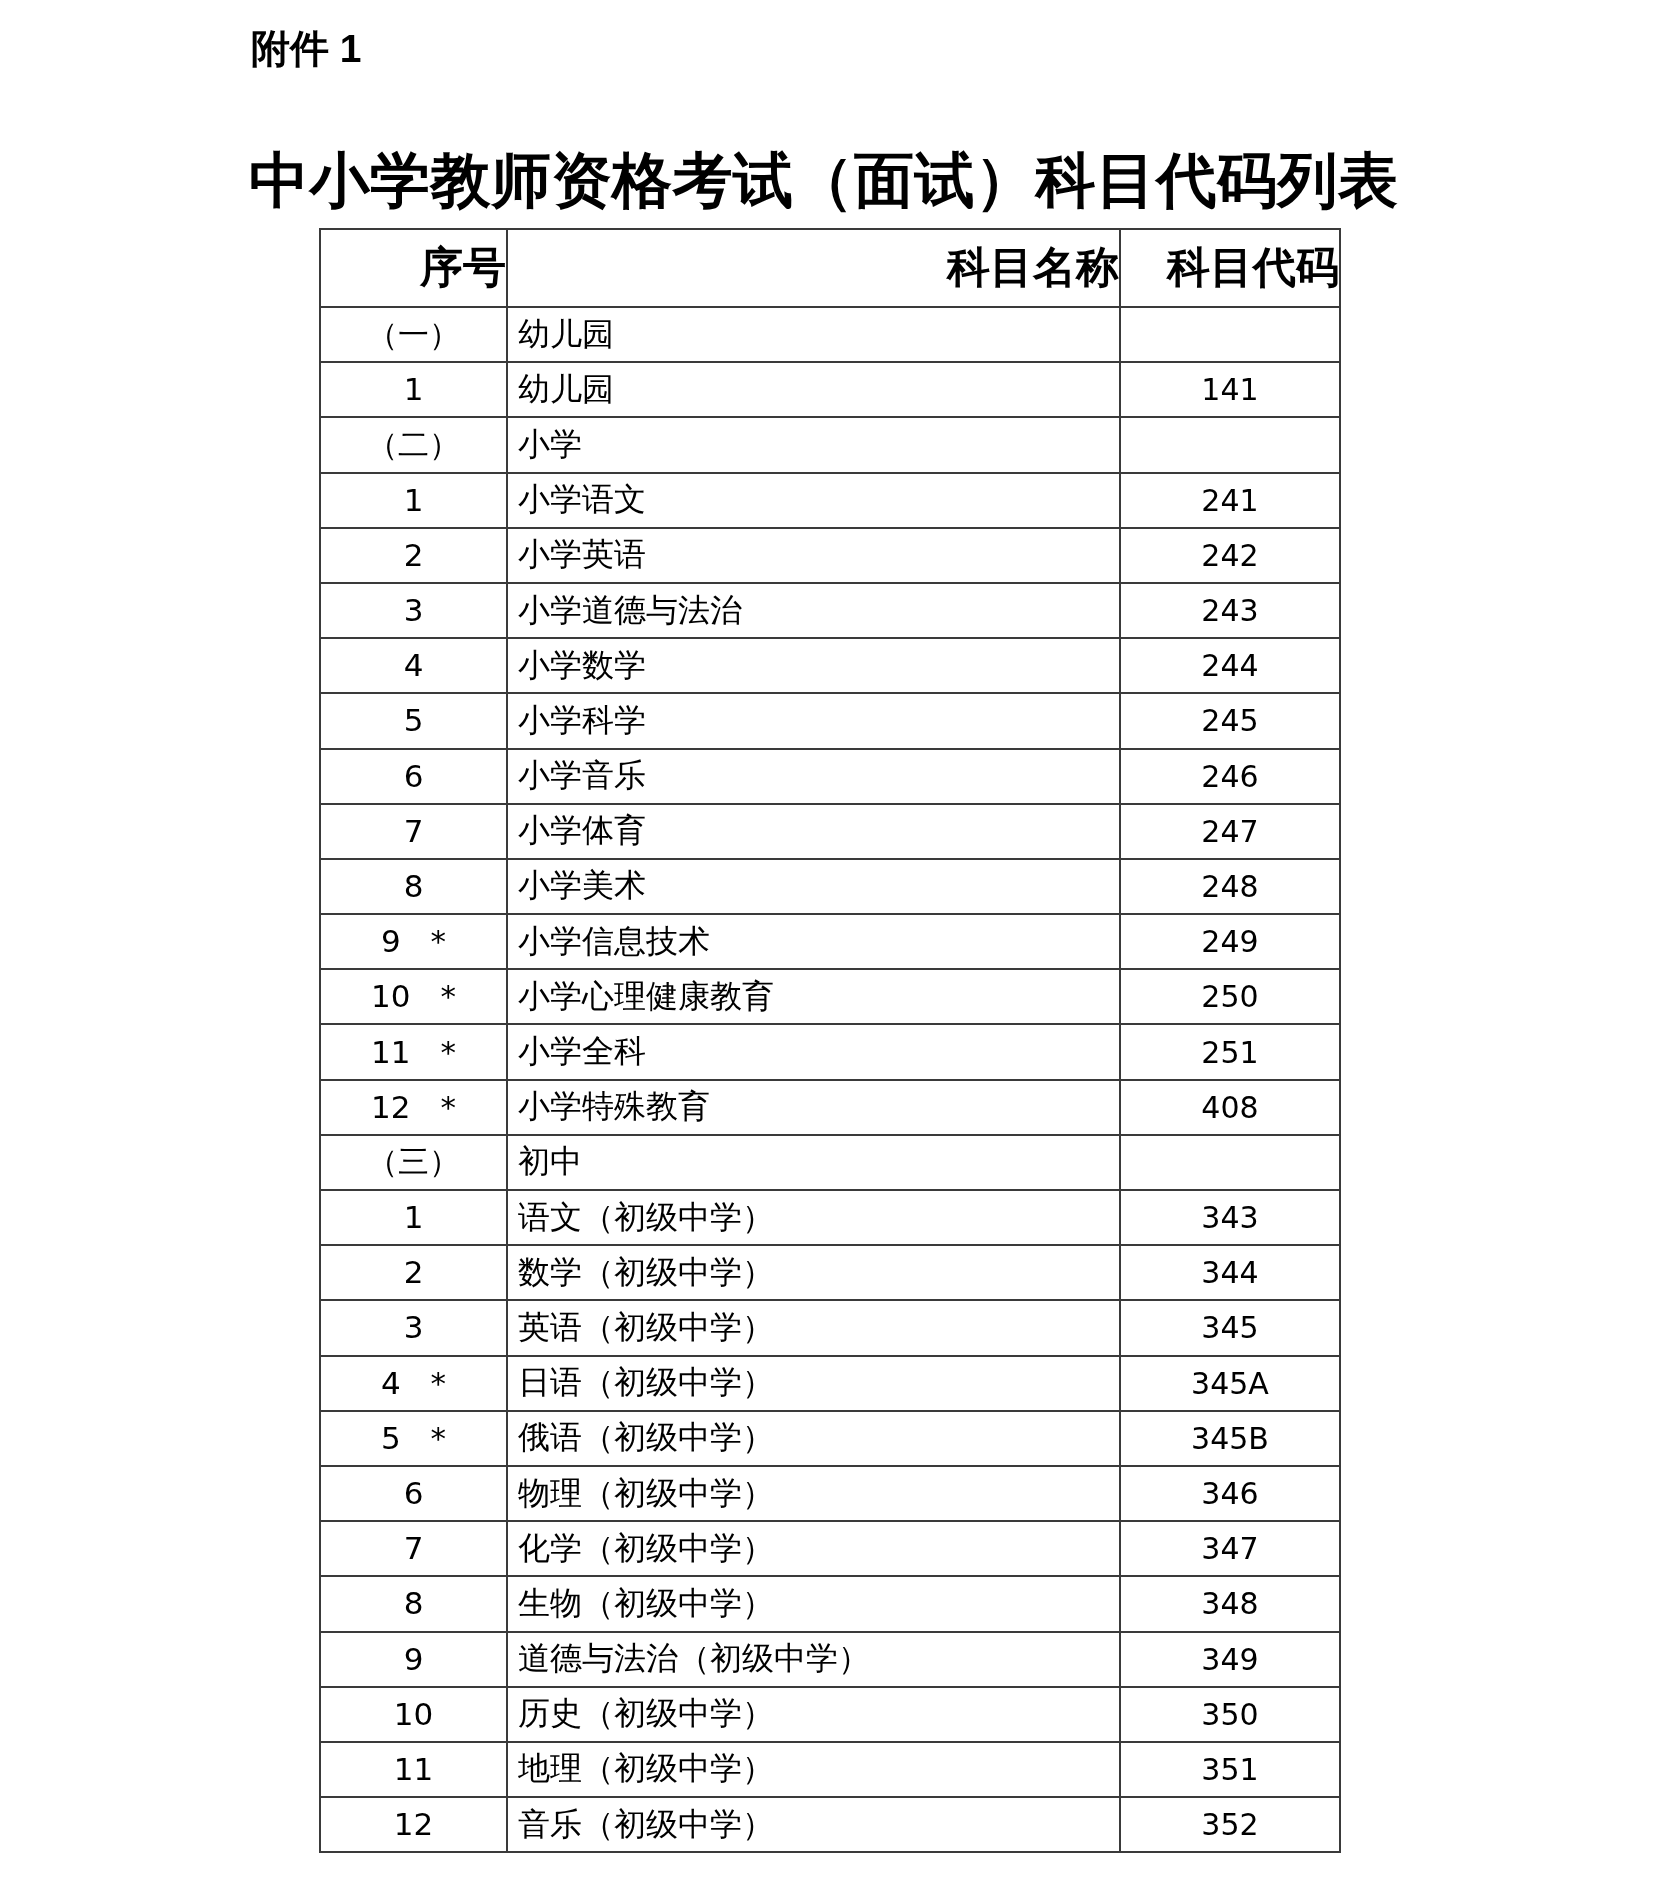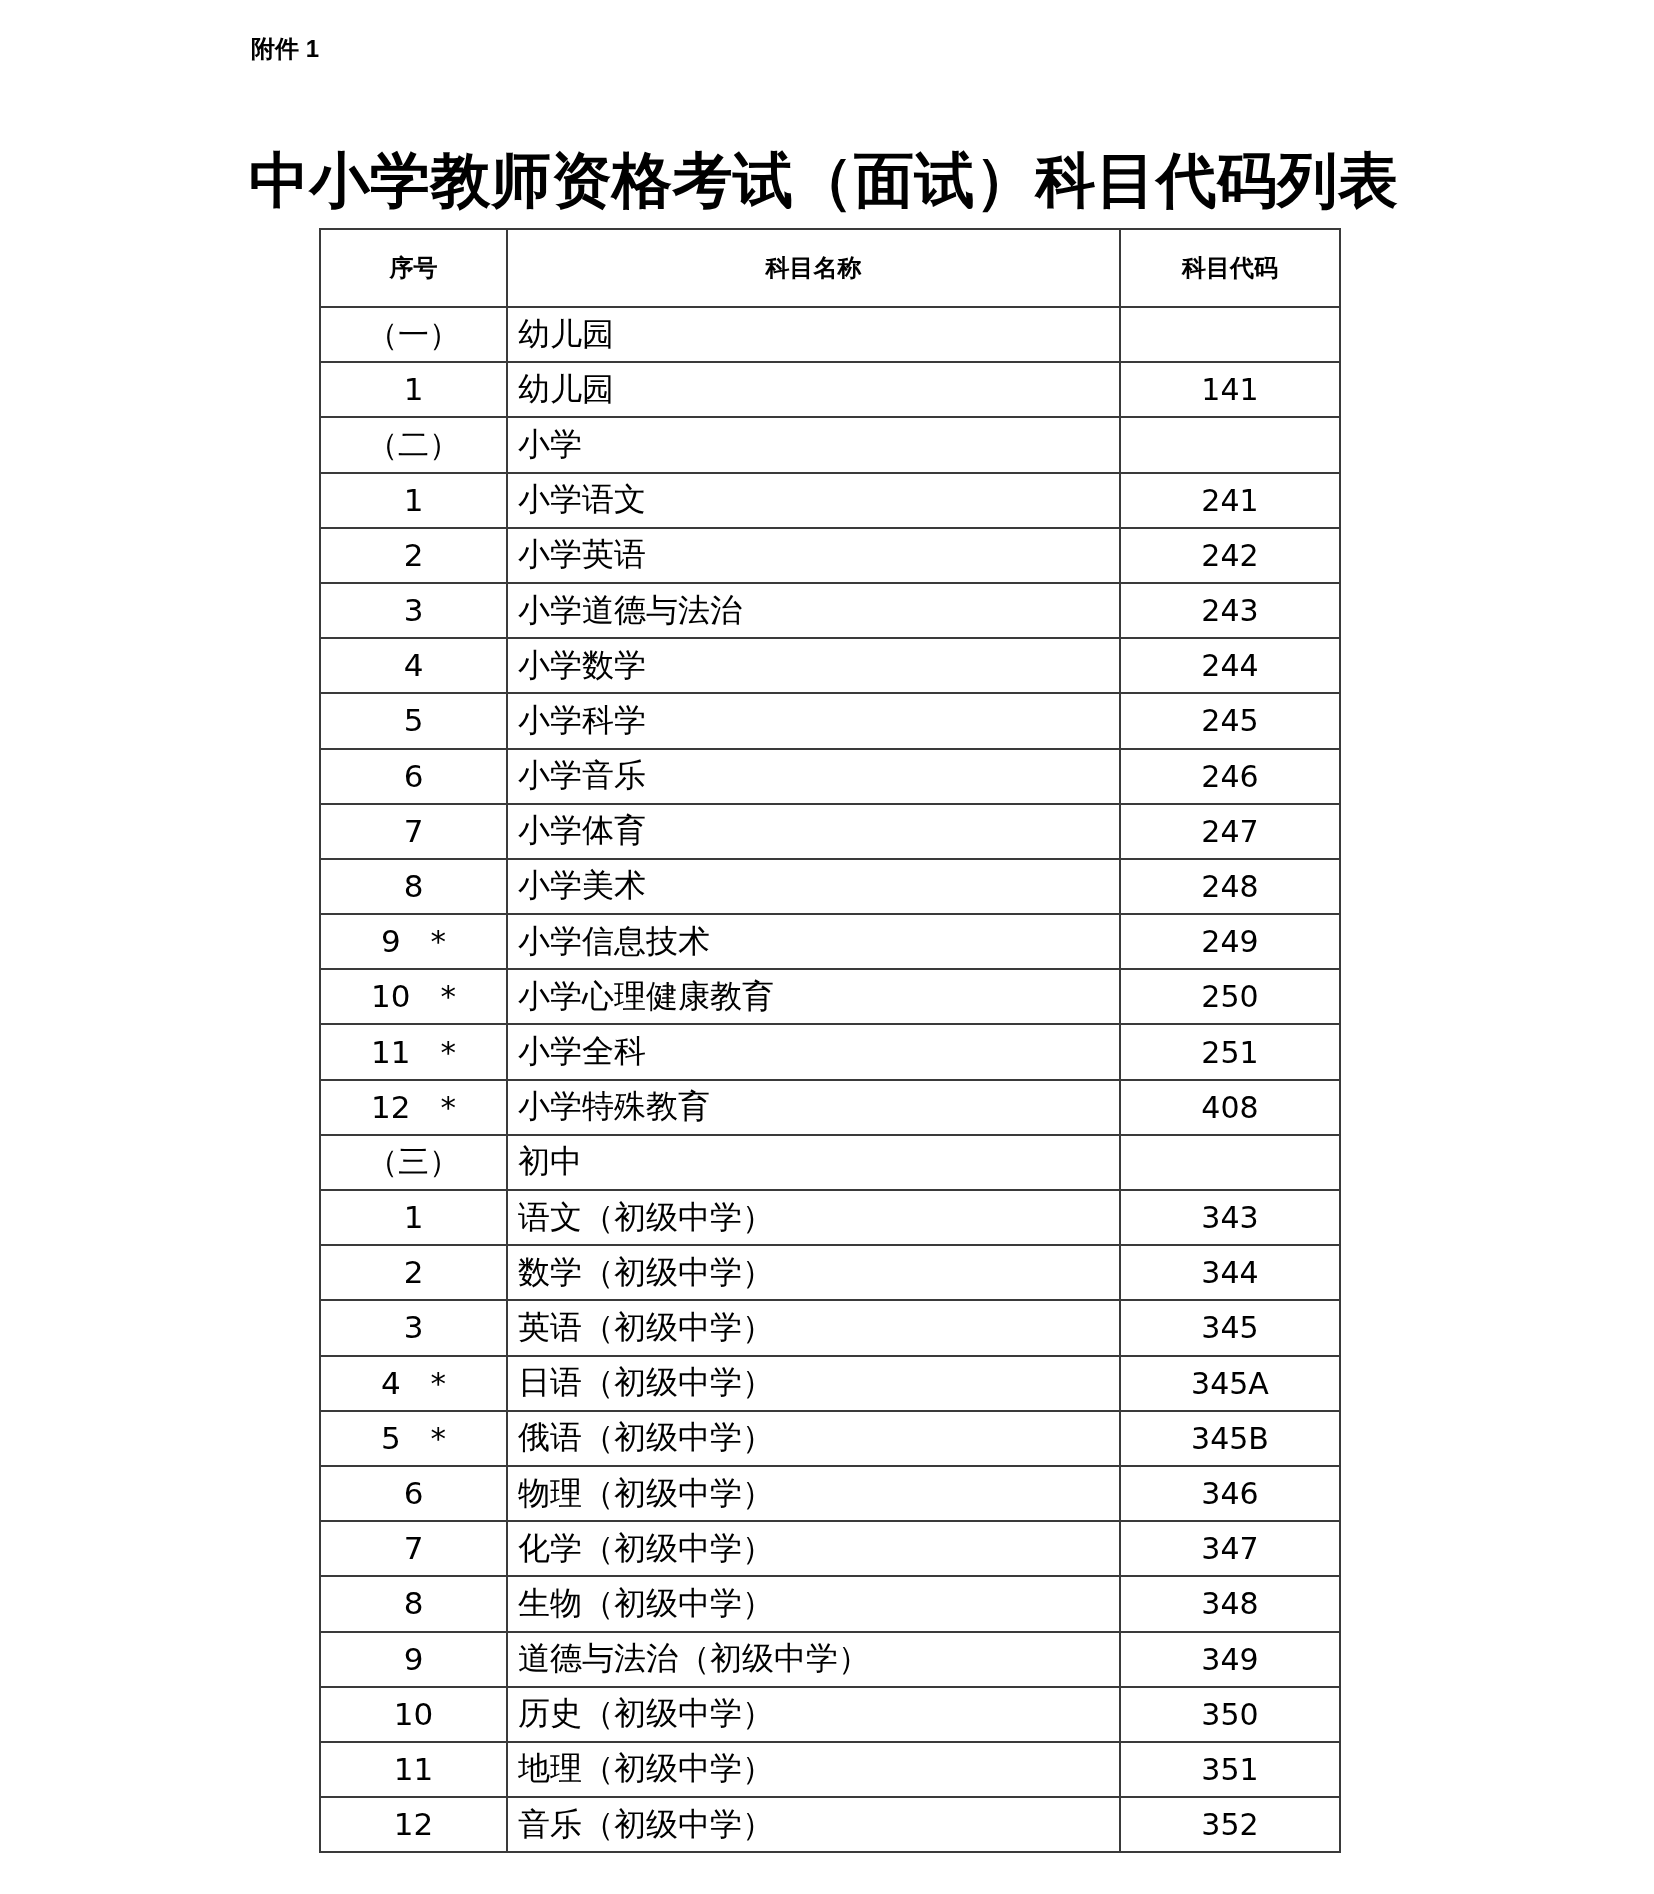--- a/index.html
+++ b/index.html
@@ -12,21 +12,21 @@
     height: 1894px;
     position: relative;
     font-family: "Liberation Serif", "DejaVu Serif", serif;
     color: #000000;
   }
   .attachment-label {
     position: absolute;
     left: 251px;
     top: 27px;
     font-family: "Liberation Sans", "DejaVu Sans", sans-serif;
-    font-size: 24px;
+    font-size: 39px;
     font-weight: 600;
     line-height: 44px;
     white-space: pre;
   }
   .doc-title {
     position: absolute;
     left: 249px;
     top: 106px;
     font-size: 60px;
     font-weight: bold;
@@ -47,23 +47,23 @@
     border: 2px solid #3a3a3a;
     padding: 0;
     overflow: hidden;
   }
   .subject-table thead tr { height: 78px; }
   .subject-table tbody tr { height: 55.2px; }
   .col-seq  { width: 185px; }
   .col-name { width: 611px; margin-left: 32px; }
   .col-code { width: 218px; }
   .subject-table th {
-    font-size: 24px;
+    font-size: 43px;
     font-weight: bold;
-    text-align: center;
+    text-align: right;
     vertical-align: middle;
   }
   td.c-seq {
     text-align: center;
     vertical-align: middle;
     font-size: 32px;
     white-space: nowrap;
   }
   td.c-seq .seq-num {
     font-family: "DejaVu Sans", "Liberation Sans", sans-serif;

